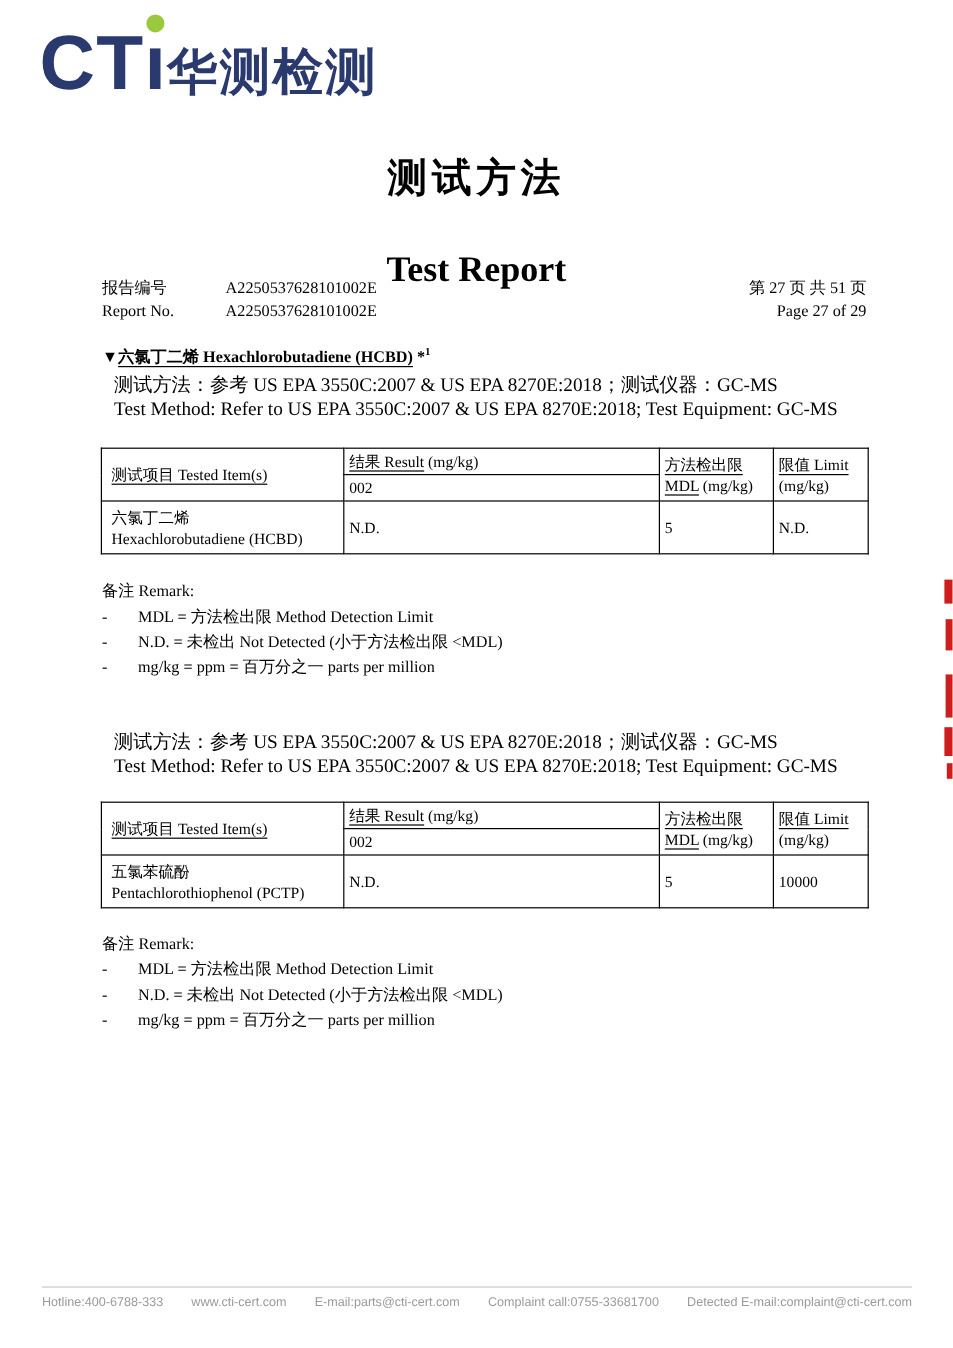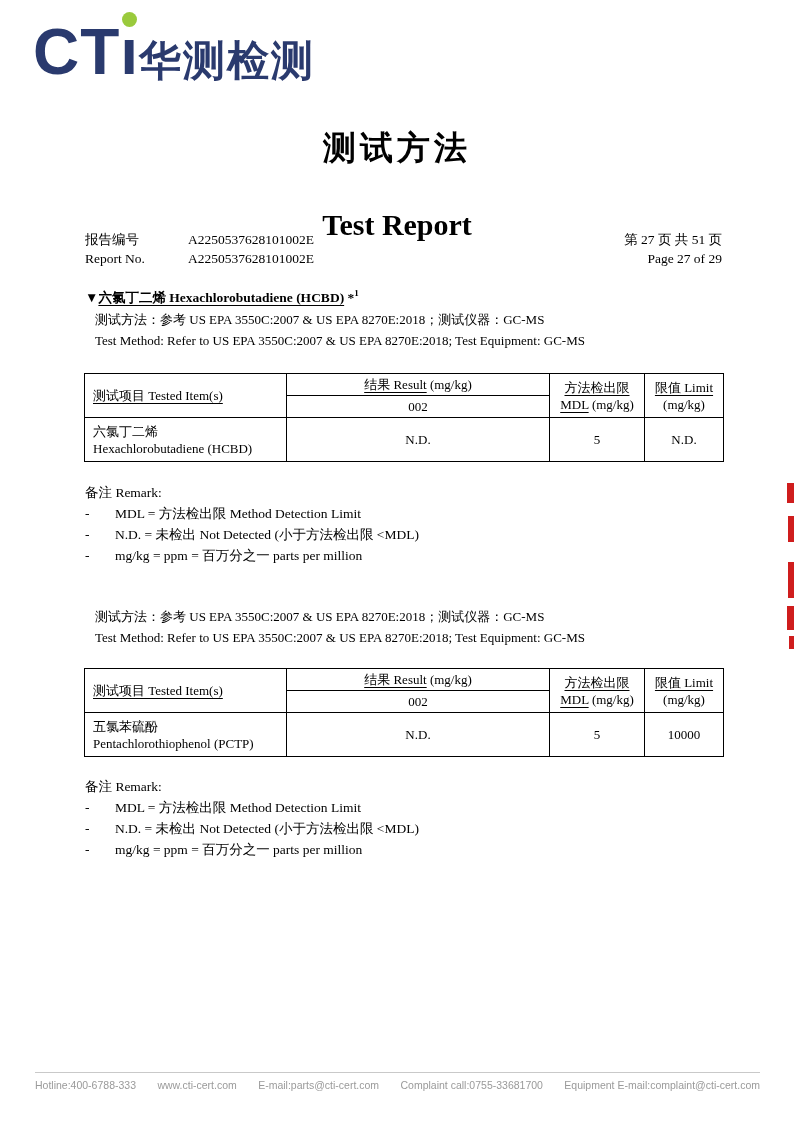--- a/index.html
+++ b/index.html
@@ -42,27 +42,27 @@
   .info { position:absolute; top:230px; left:85px; right:72px;
           display:flex; justify-content:space-between; font-size:13.5px; line-height:19px; }
   .info-left .row { display:flex;gap:20px; }
   .info-left .lbl { width:83px; }
   .info-right { text-align:right; }
 
   
   .section-head { position:absolute; left:85px; font-size:13.5px; font-weight:bold; }
   .section-head .u { text-decoration:underline; text-underline-offset:3px; }
   .section-head sup { font-size:9px; }
-  .method { position:absolute; left:95px; font-size:13px; }
+  .method { position:absolute; left:95px; font-size:16px; }
 
   
   table.rpt { position:absolute; left:84px; width:639px; border-collapse:collapse;
               font-size:13px; table-layout:fixed; }
   table.rpt td, table.rpt th {
-    border:1px solid #000; font-weight:normal; text-align:center;
+    border:1px solid #000; font-weight:normal; 
     padding:0 4px; vertical-align:middle;
   }
   table.rpt .c-item { width:202px; }
   table.rpt .c-res  { width:263px; }
   table.rpt .c-mdl  { width:95px; }
   table.rpt .c-lim  { width:79px; }
   table.rpt .hrow td { height:22px; }
   table.rpt .drow td { height:44px; }
   table.rpt .left { text-align:left; padding-left:8px; }
   .u { text-decoration:underline; text-underline-offset:3px; }
@@ -216,16 +216,16 @@
   <div class="seal-frag sf3"></div>
   <div class="seal-frag sf4"></div>
   <div class="seal-frag sf5"></div>
 
   <div class="footer-line"></div>
   <div class="footer">
     <span>Hotline:400-6788-333</span>
     <span>www.cti-cert.com</span>
     <span>E-mail:parts@cti-cert.com</span>
     <span>Complaint call:0755-33681700</span>
-    <span>Equipment E-mail:complaint@cti-cert.com</span>
+    <span>Detected E-mail:complaint@cti-cert.com</span>
   </div>
 
 </div>
 
 </body></html>

